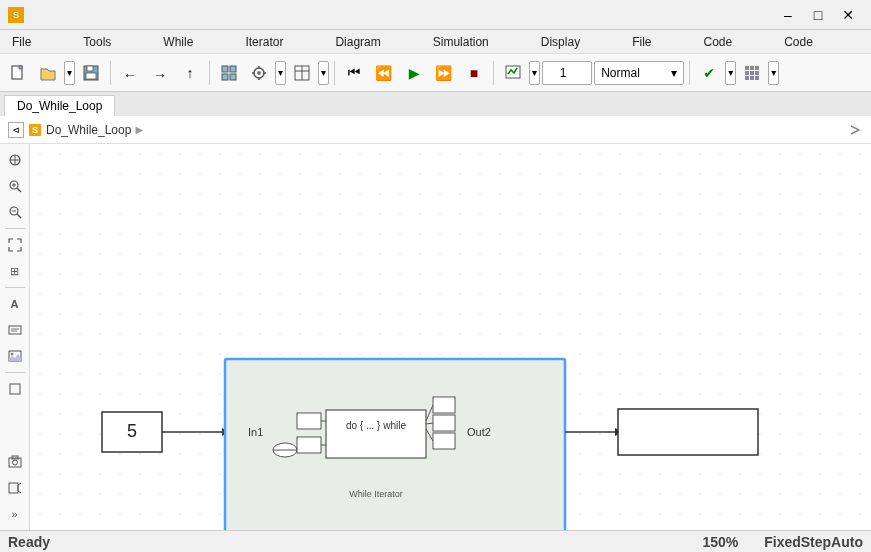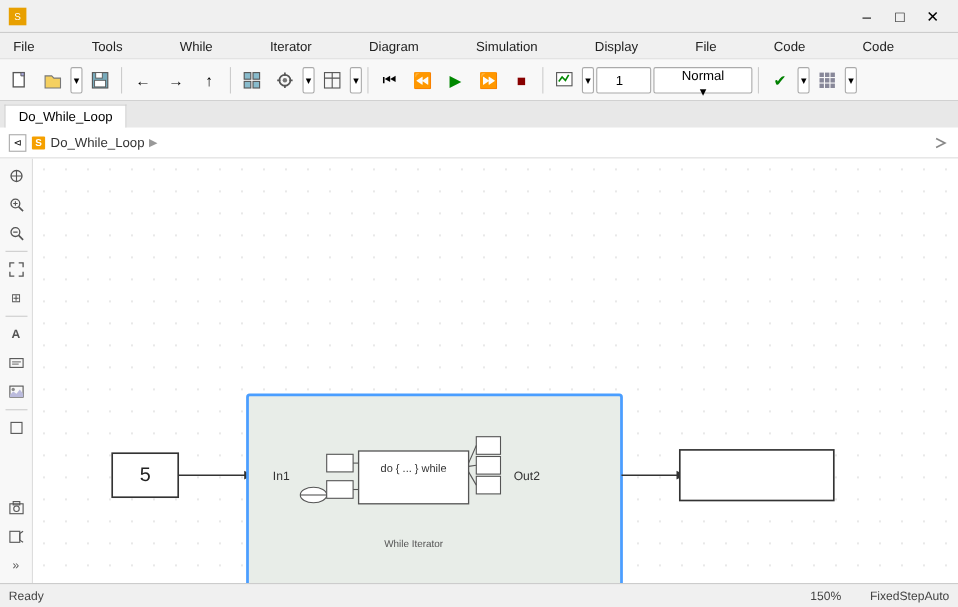--- a/index.html
+++ b/index.html
@@ -15,21 +15,21 @@
     
     .menu-bar { background: #f0f0f0; height: 24px; display: flex; align-items: center; padding: 0 4px; border-bottom: 1px solid #ddd; gap: 36px; }
     .menu-item { padding: 2px 8px; cursor: pointer; font-size: 12px; color: #222; }
 
     
     .toolbar { background: #f8f8f8; height: 38px; display: flex; align-items: center; padding: 0 4px; border-bottom: 1px solid #ccc; gap: 2px; }
     .tb-btn { width: 28px; height: 28px; border: 1px solid transparent; background: transparent; cursor: pointer; display: flex; align-items: center; justify-content: center; border-radius: 2px; font-size: 14px; }
     .tb-sep { width: 1px; height: 24px; background: #ccc; margin: 0 3px; }
     .tb-dropdown { display: flex; align-items: center; border: 1px solid #aaa; background: white; height: 24px; border-radius: 2px; }
     .tb-dropdown input { border: none; outline: none; width: 36px; text-align: center; font-size: 12px; background: transparent; }
-    .sim-mode { display: flex; align-items: center; border: 1px solid #aaa; background: white; height: 24px; border-radius: 2px; padding: 0 6px; min-width: 90px; justify-content: space-between; cursor: pointer; flex-direction: column; }
+    .sim-mode { display: flex; align-items: center; border: 1px solid #aaa; background: white; height: 24px; border-radius: 2px; padding: 0 6px; min-width: 90px; justify-content: space-between; cursor: pointer; }
     .sim-mode span { font-size: 12px; }
 
     
     .breadcrumb-bar { background: white; height: 28px; display: flex; align-items: center; padding: 0 8px; border-bottom: 1px solid #ddd; }
     .bc-item { display: flex; align-items: center; gap: 4px; font-size: 12px; cursor: pointer; color: #333; }
     .bc-arrow { color: #999; font-size: 10px; }
     .bc-expand { width: 16px; height: 16px; border: 1px solid #aaa; display: flex; align-items: center; justify-content: center; font-size: 9px; cursor: pointer; margin-right: 4px; }
 
     
     .tab-bar { background: #e8e8e8; height: 24px; display: flex; align-items: flex-end; padding: 0 4px; }
@@ -41,21 +41,21 @@
 
     
     .left-toolbar { width: 30px; background: #f8f8f8; border-right: 1px solid #ddd; display: flex; flex-direction: column; align-items: center; padding: 4px 0; gap: 2px; }
     .lt-btn { width: 24px; height: 24px; border: 1px solid transparent; background: transparent; cursor: pointer; display: flex; align-items: center; justify-content: center; font-size: 13px; border-radius: 2px; }
     .lt-sep { width: 20px; height: 1px; background: #ccc; margin: 2px 0; }
 
     
     .canvas-area { flex: 1; background: white; position: relative; overflow: hidden; }
 
     
-    .status-bar { height: 22px; background: #f0f0f0; border-top: 1px solid #ccc; display: flex; align-items: center; padding: 0 8px; justify-content: space-between; font-size: 11px; color: #444; }
+    .status-bar { height: 22px; background: #f0f0f0; border-top: 1px solid #ccc; display: flex; align-items: center; padding: 0 8px; justify-content: space-between; font-size: 14px; color: #444; font-weight: bold; }
     .status-right { display: flex; gap: 26px; }
 
     
     .canvas-svg { width: 100%; height: 100%; }
   </style>
 </head>
 <body>
 
 <div class="title-bar">
   <div class="title-bar-left">

